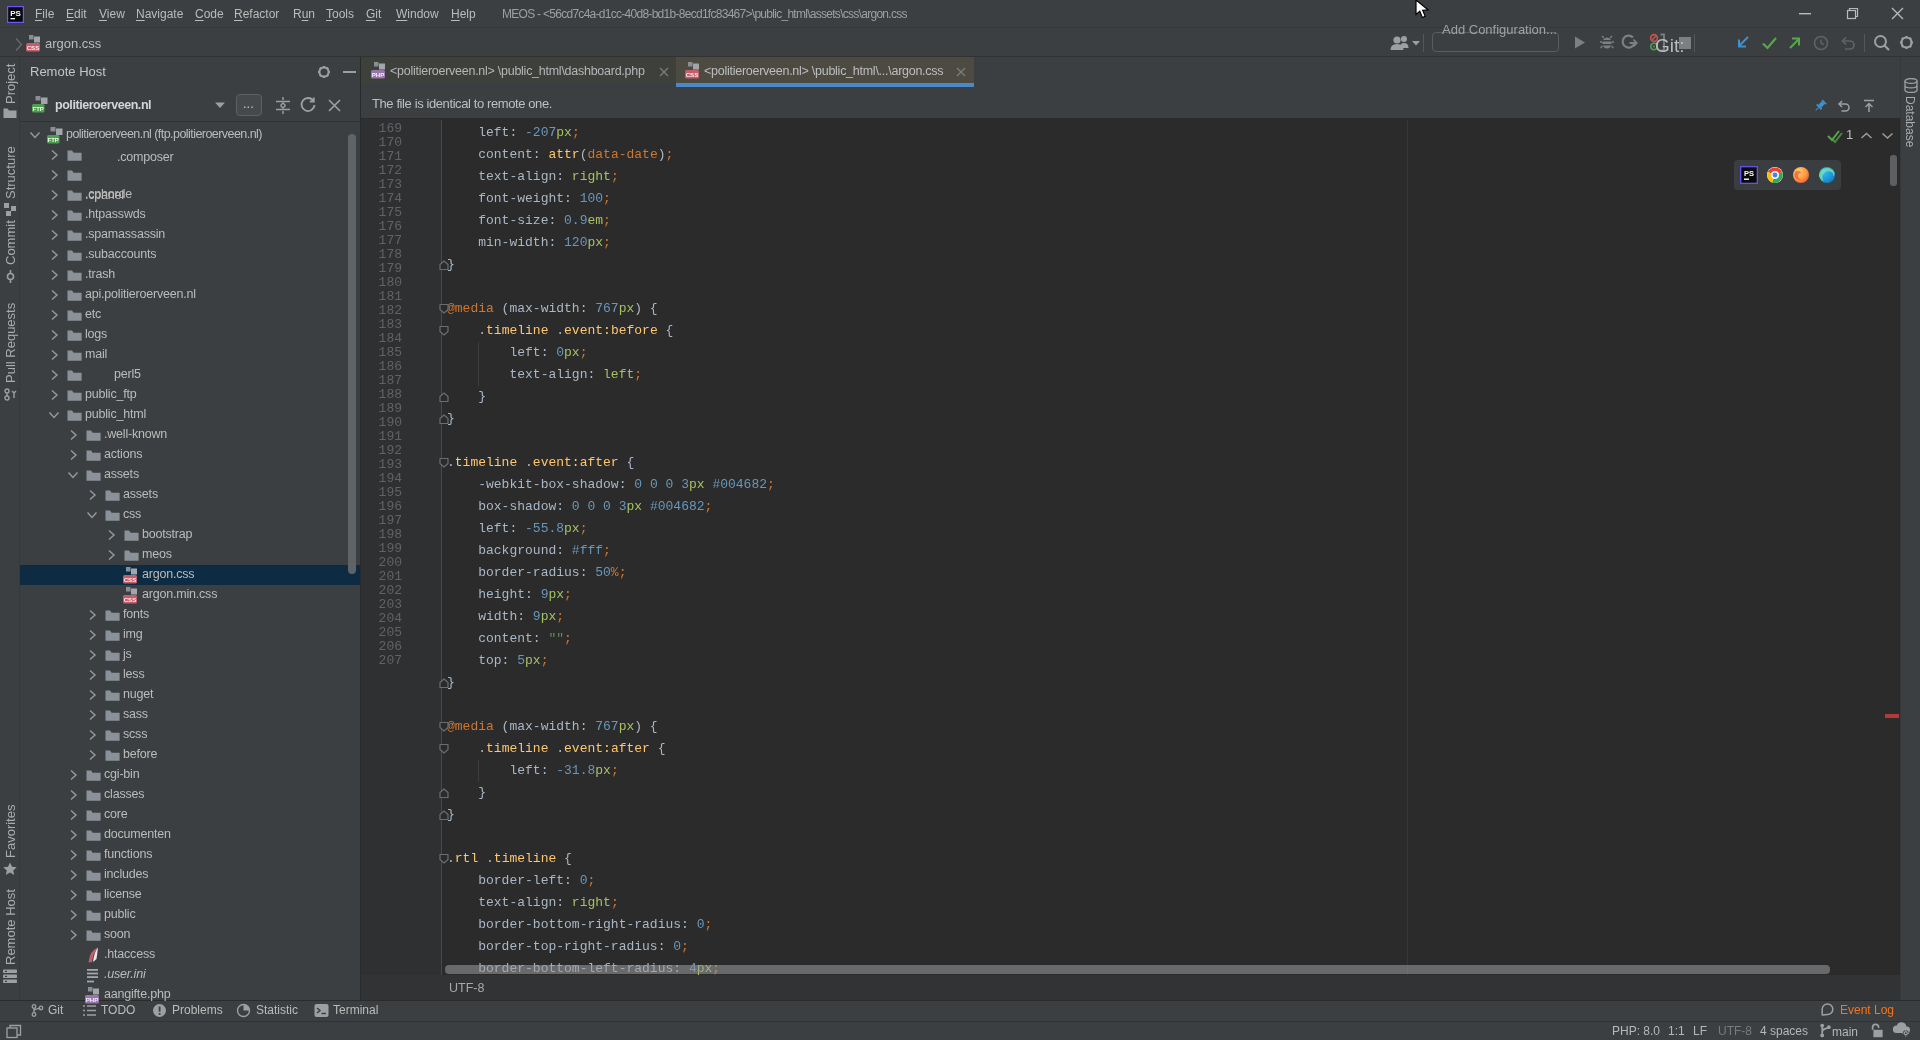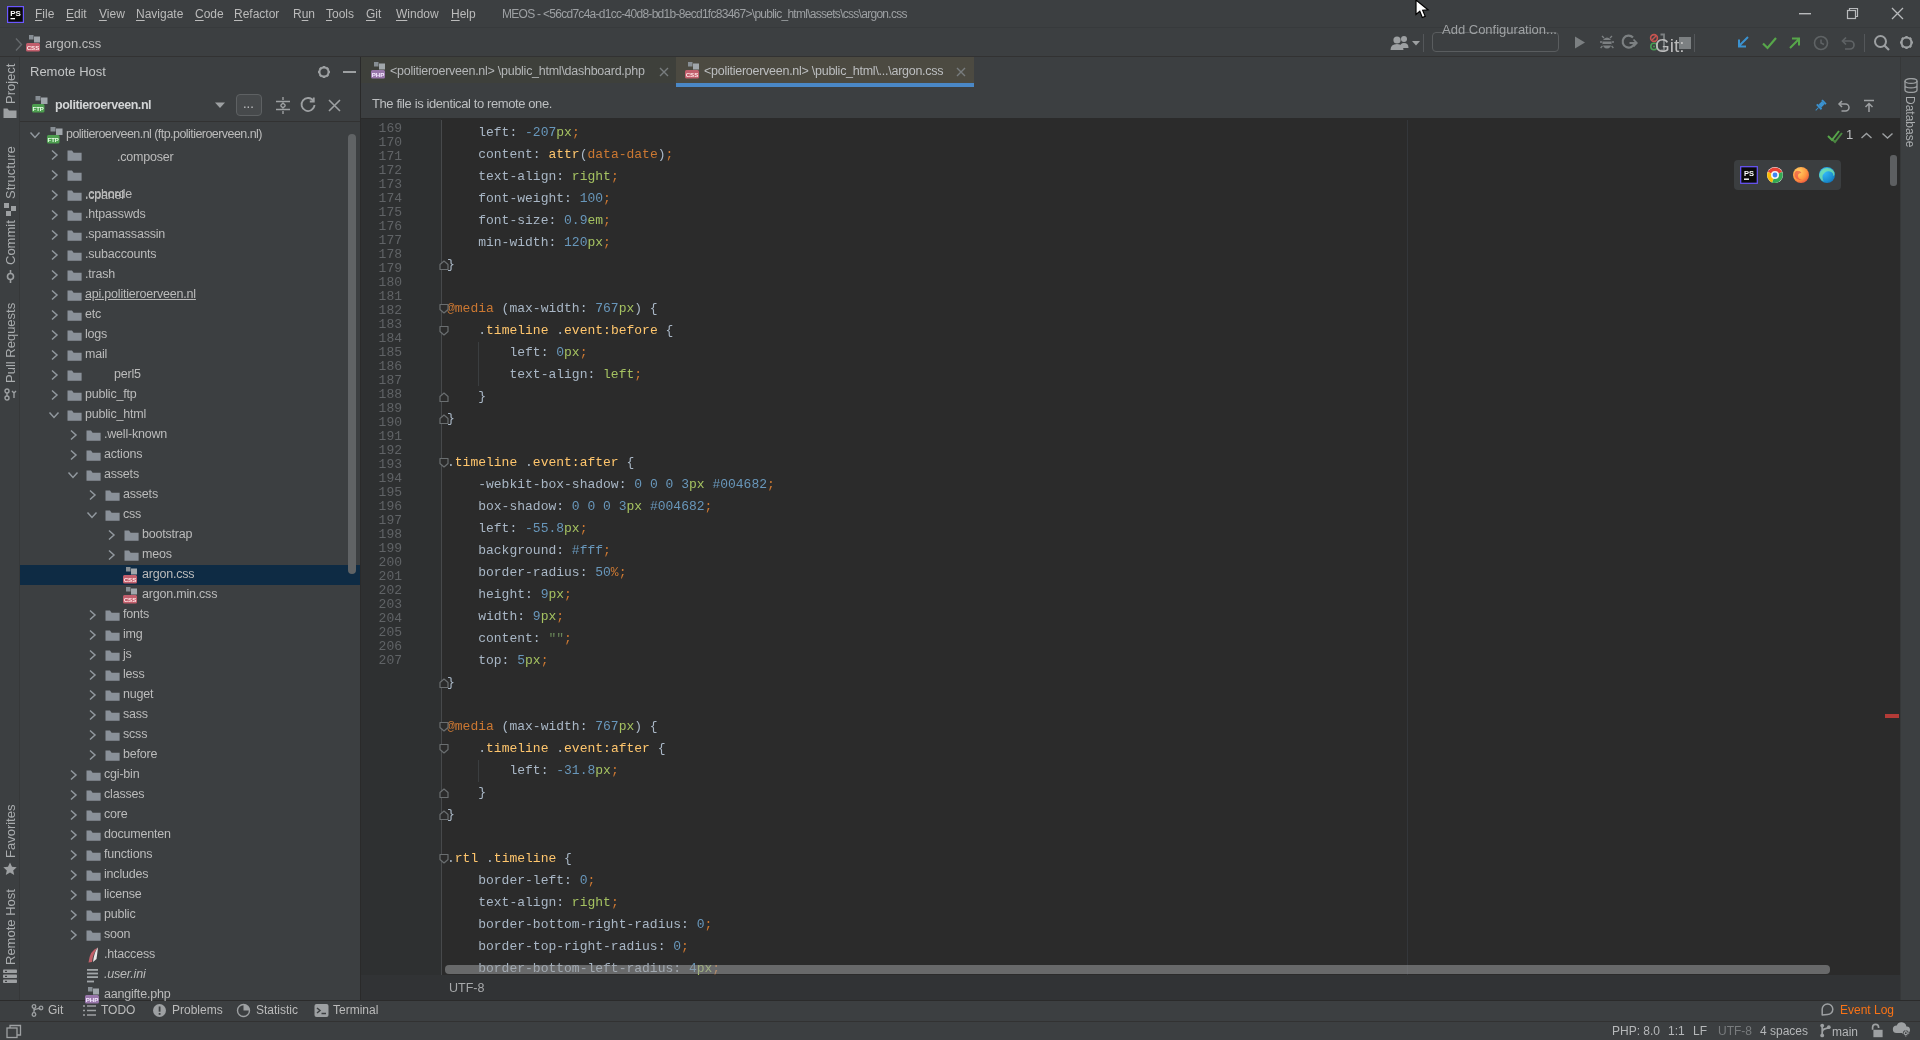--- a/index.html
+++ b/index.html
@@ -267,21 +267,21 @@
 <svg class="abs" style="left:67px;top:269px" width="15" height="13">
     <path d="M0.5 1.5 h4.5 l1.6 2.2 h8 v8 h-14.1 z" fill="#8a9199"></path>
   </svg>
 <div class="row" style="left:85px;top:267px;">.trash</div>
 <svg class="abs" style="left:49px;top:289px" width="10" height="12">
     <path d="M3 1.5 L8 6 L3 10.5" stroke="#91989e" stroke-width="1.5" fill="none"></path>
   </svg>
 <svg class="abs" style="left:67px;top:289px" width="15" height="13">
     <path d="M0.5 1.5 h4.5 l1.6 2.2 h8 v8 h-14.1 z" fill="#8a9199"></path>
   </svg>
-<div class="row" style="left:85px;top:287px;text-decoration:underline;">api.politieroerveen.nl</div>
+<div class="row" style="left:85px;top:287px;">api.politieroerveen.nl</div>
 <svg class="abs" style="left:49px;top:309px" width="10" height="12">
     <path d="M3 1.5 L8 6 L3 10.5" stroke="#91989e" stroke-width="1.5" fill="none"></path>
   </svg>
 <svg class="abs" style="left:67px;top:309px" width="15" height="13">
     <path d="M0.5 1.5 h4.5 l1.6 2.2 h8 v8 h-14.1 z" fill="#8a9199"></path>
   </svg>
 <div class="row" style="left:85px;top:307px;">etc</div>
 <svg class="abs" style="left:49px;top:329px" width="10" height="12">
     <path d="M3 1.5 L8 6 L3 10.5" stroke="#91989e" stroke-width="1.5" fill="none"></path>
   </svg>

